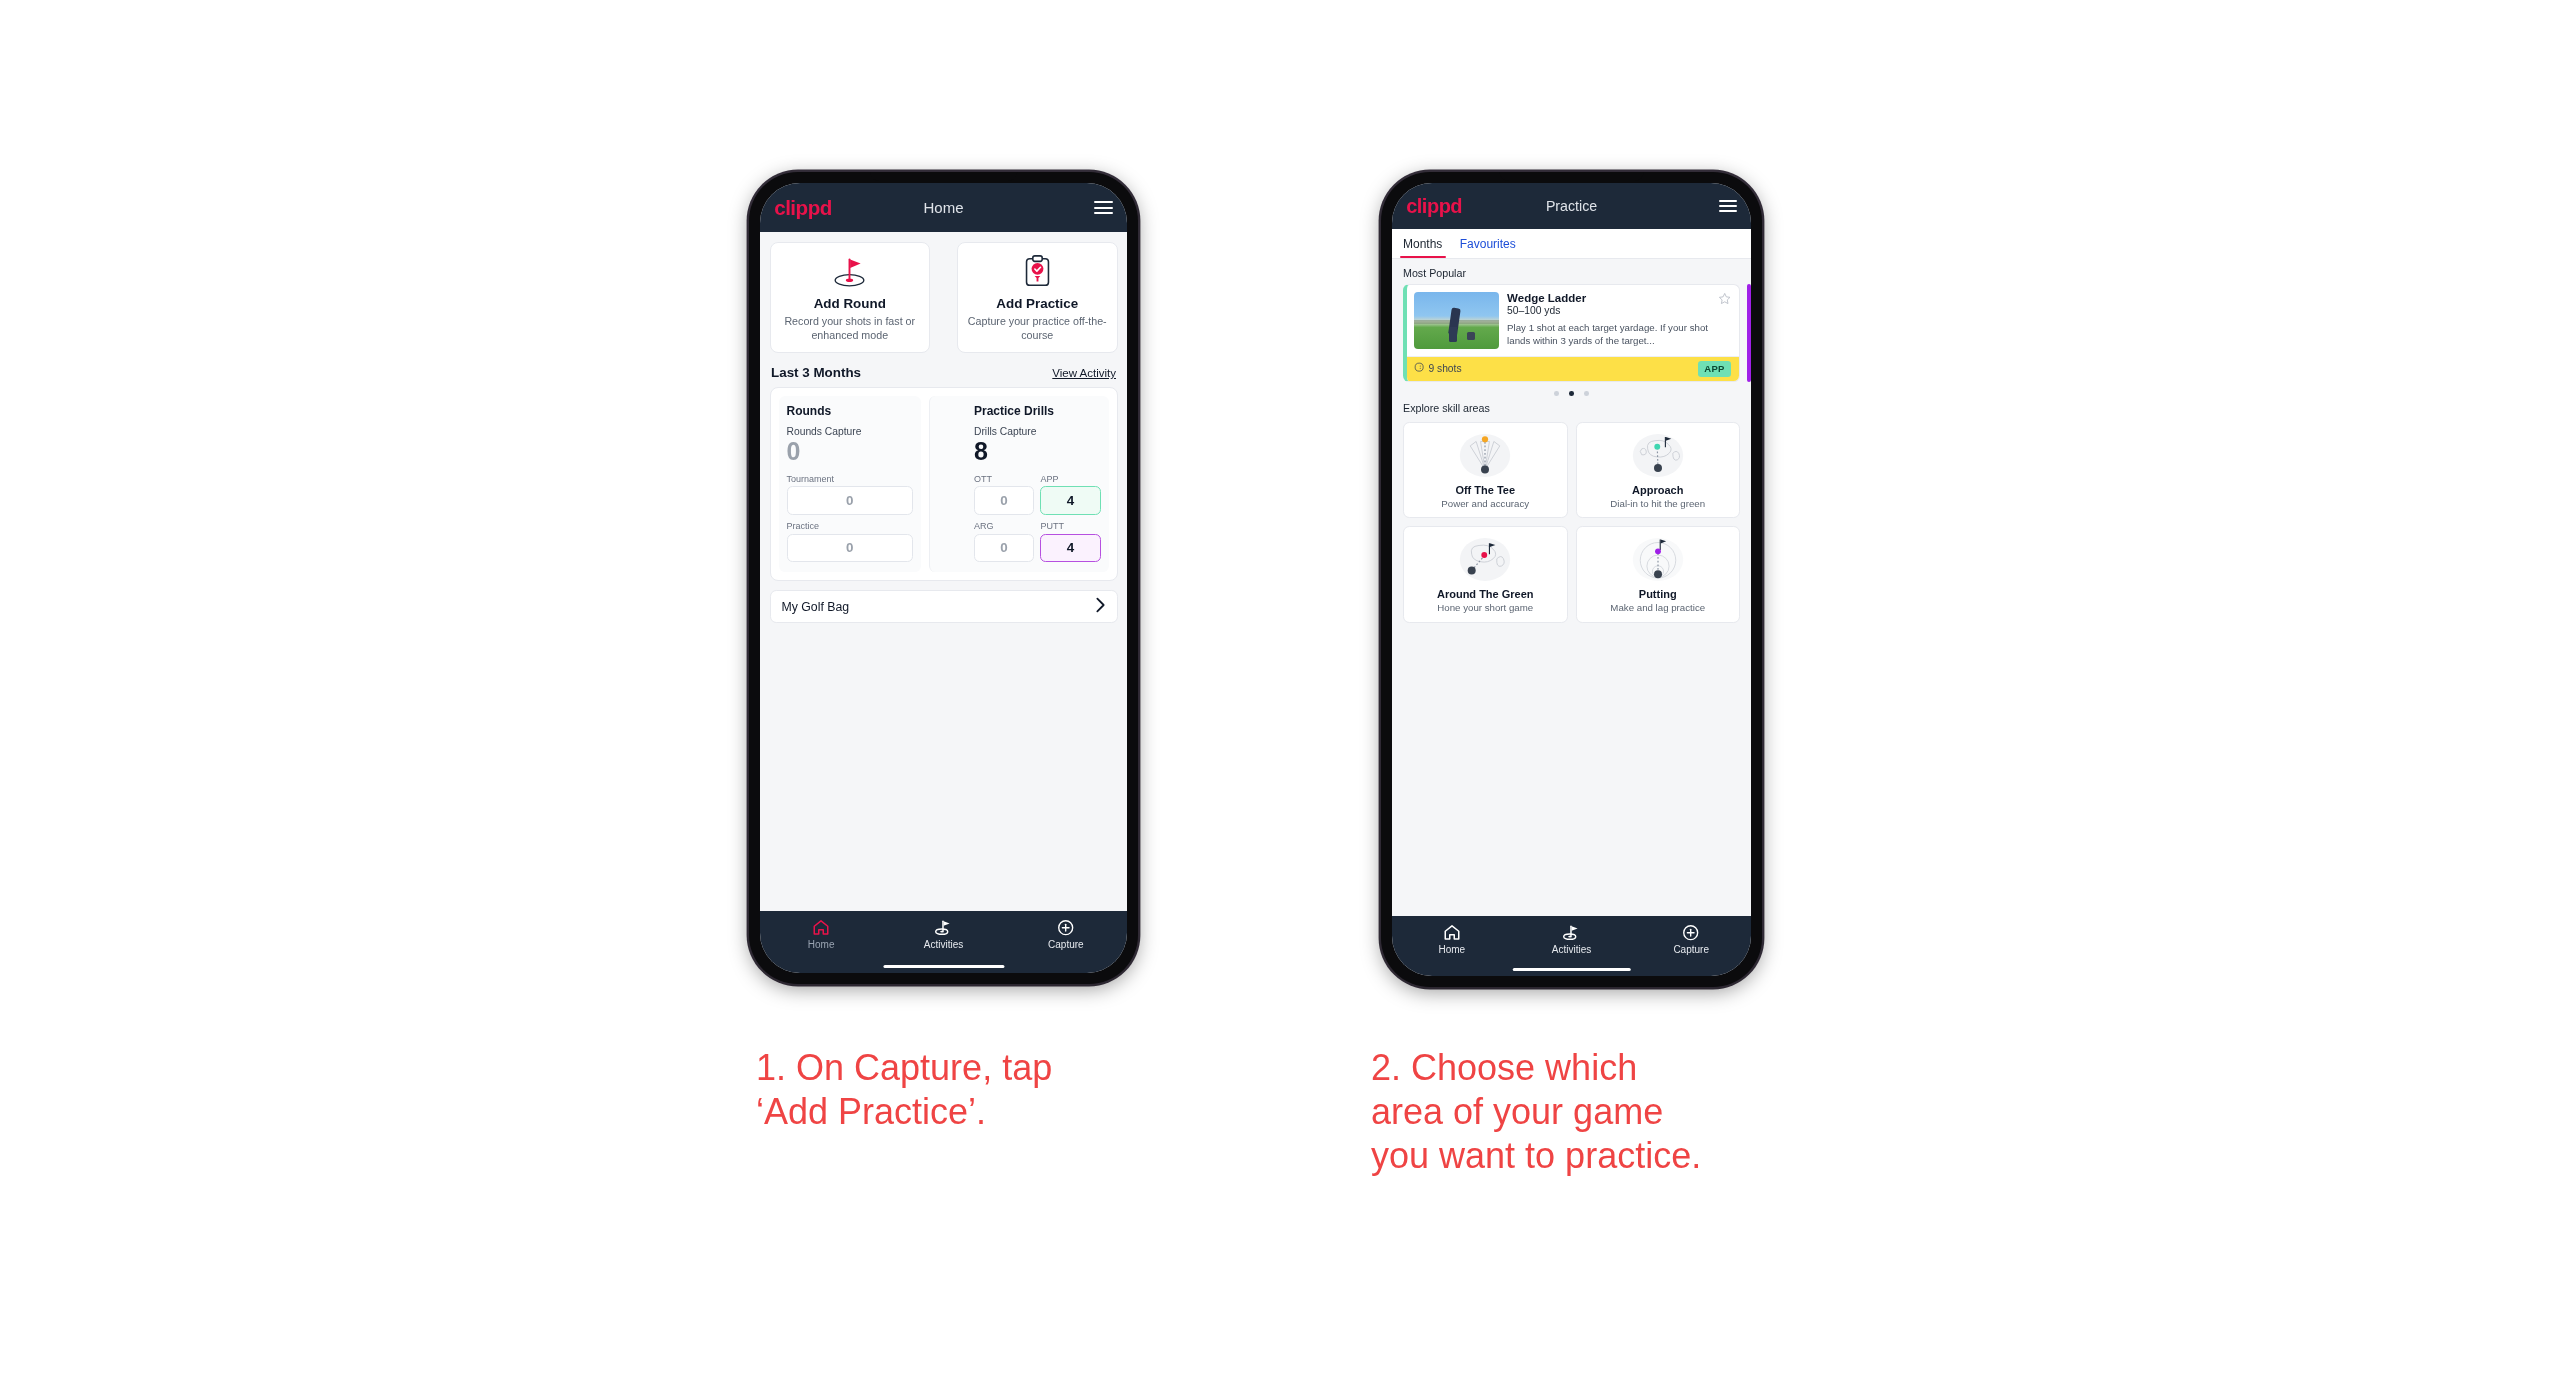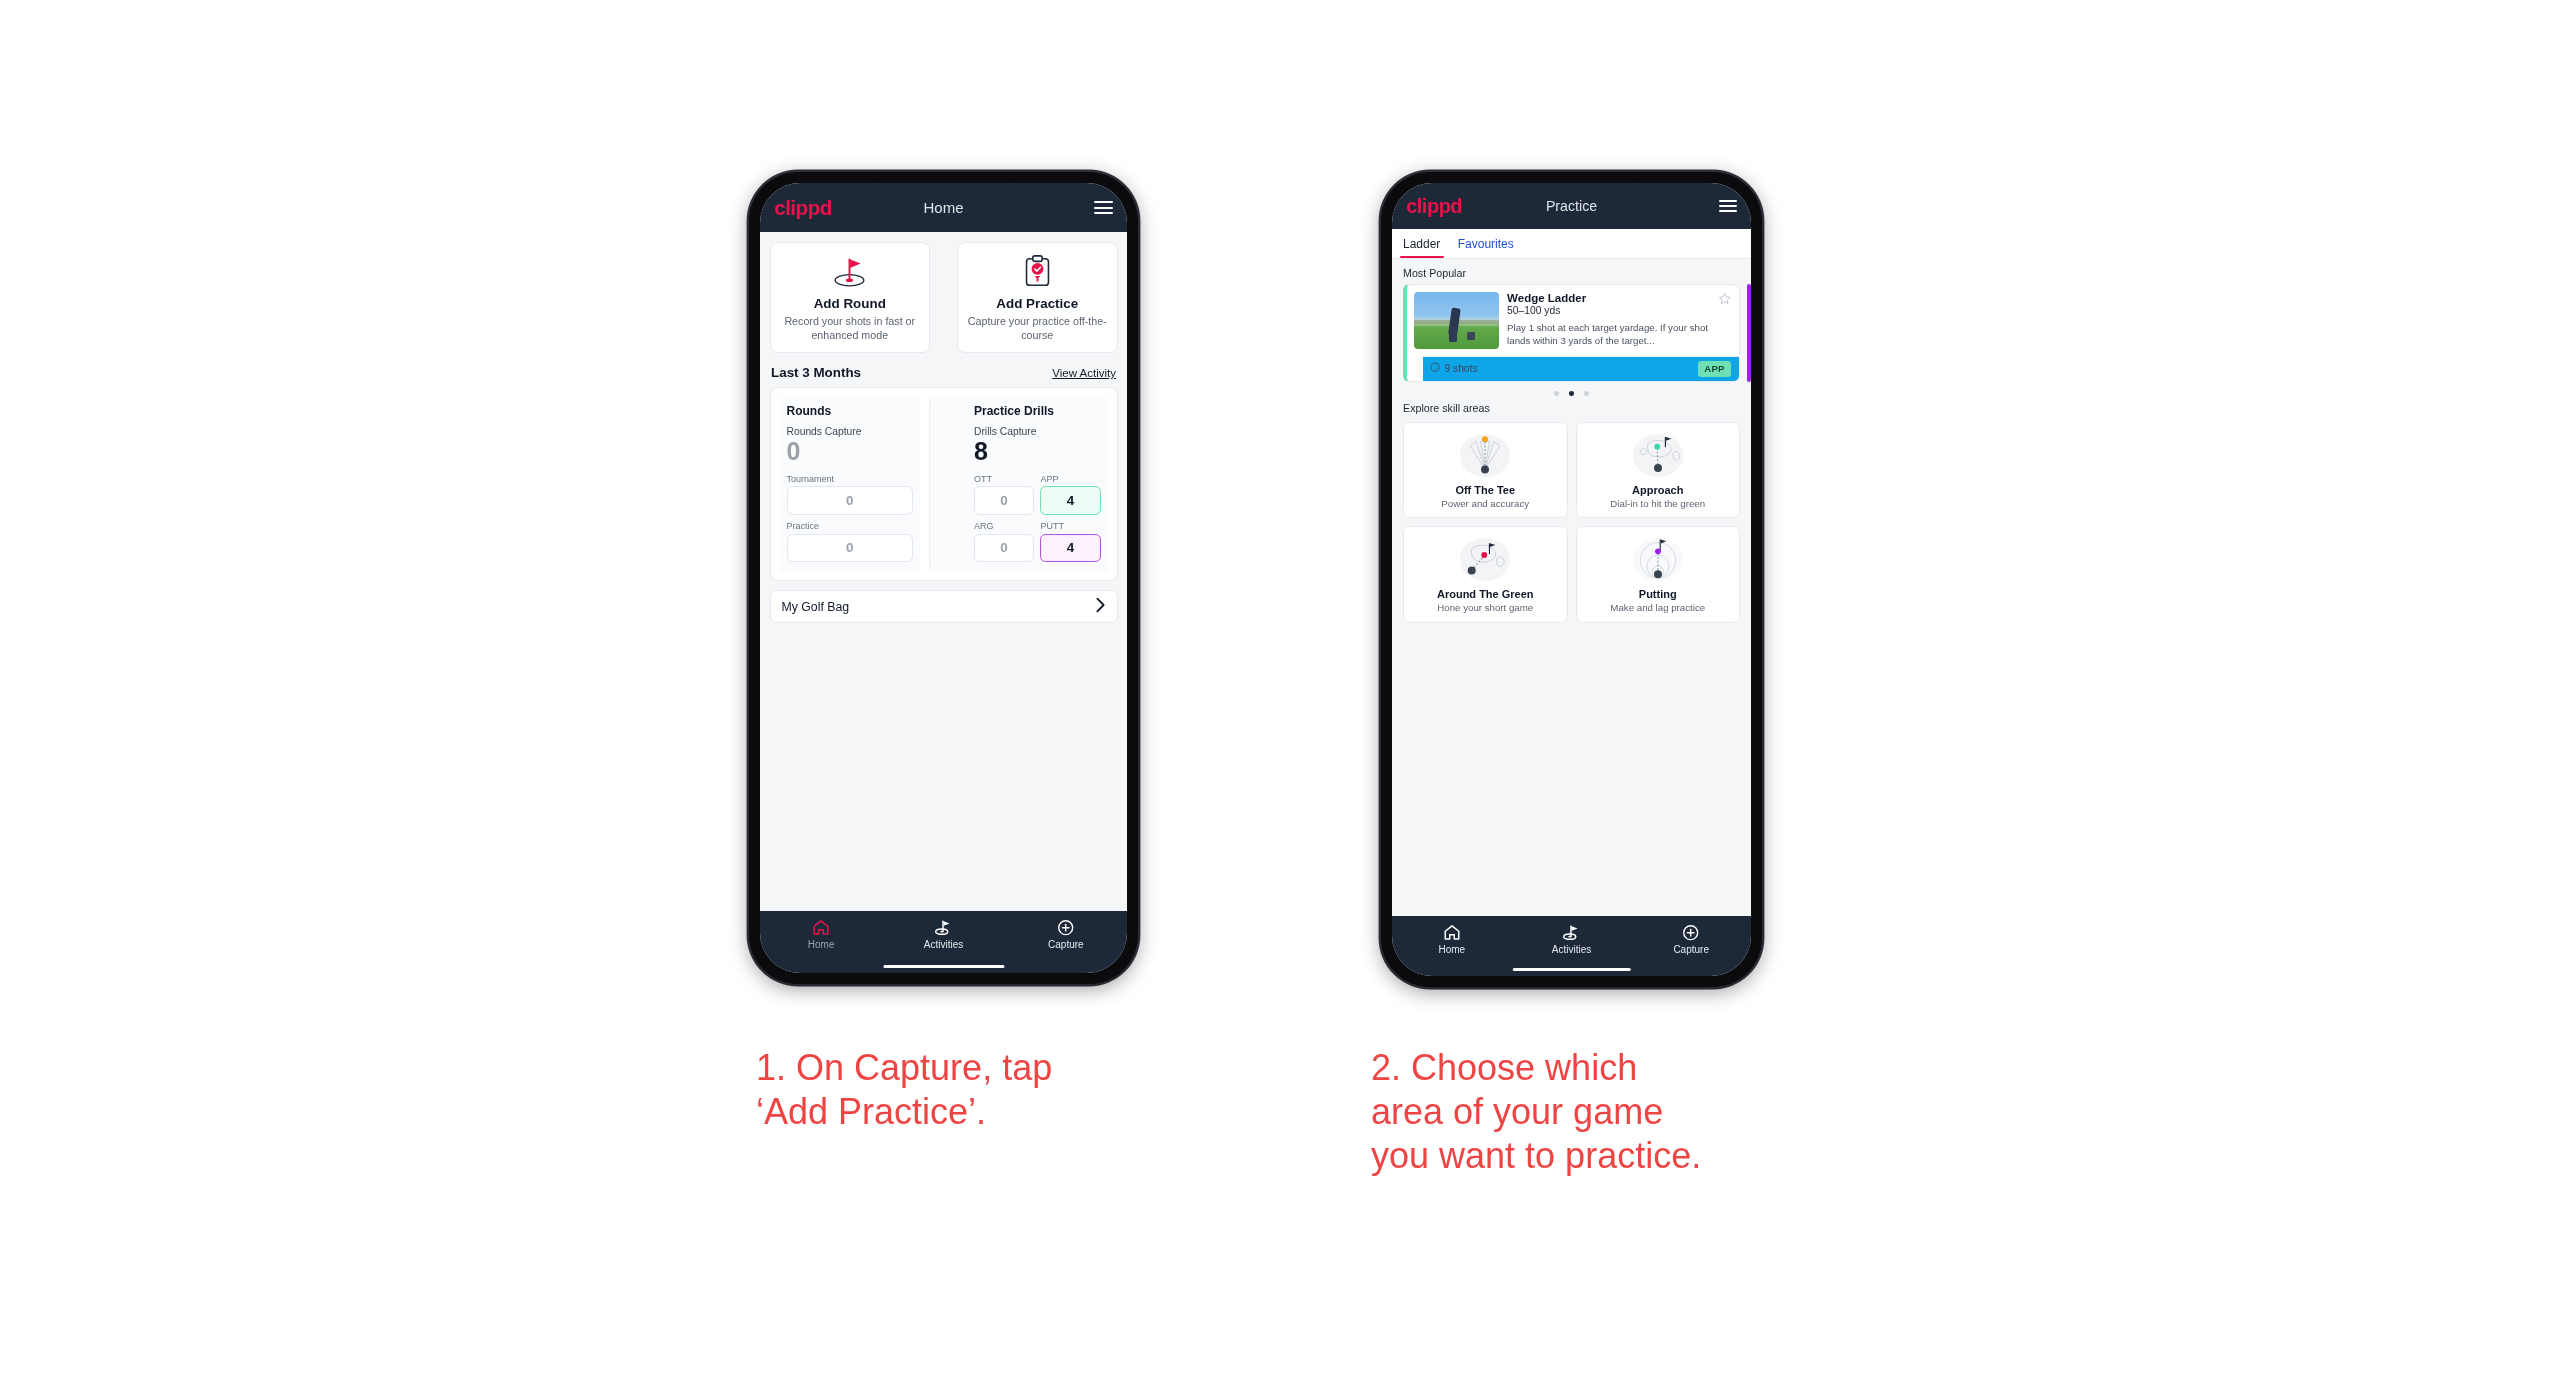--- a/index.html
+++ b/index.html
@@ -185,22 +185,21 @@
   }
   .drill-info { flex: 1 1 auto; min-width: 0; position: relative; }
   .drill-name { font-weight: 700; color: #101828; }
   .drill-range { color: #1b2430; margin-top: 0.8px; }
   .drill-desc { color: #495260; margin-top: 5.5px; line-height: 1.38; }
   .star { position: absolute; right: 0; top: 0; color: #b9bec7; }
   .drill-foot {
     border-top: 0.8px solid #edeff3;
     display: flex; align-items: center; justify-content: space-between;
     padding: 4px 8px 4px 7.1px;
-    background: #0ea5e9;
-    margin-left: 16px;
+    background: #fde047;
   }
   .shots { display: flex; align-items: center; gap: 4px; color: #3d4654; }
   .badge { background: #6fe0b4; color: #0b4a33; font-weight: 700; border-radius: 3.2px; padding: 2.4px 6.3px; letter-spacing: 0.3px; }
   .peek {
     position: absolute; top: 0; bottom: 0; right: 0;
     width: 4px; background: #a020e8; border-radius: 2.4px;
   }
   .dots { display: flex; justify-content: center; gap: 10.3px; padding: 9.5px 0 4.7px; }
   .dot { width: 4.7px; height: 4.7px; border-radius: 50%; background: #cdd2da; }
   .dot.active { background: #1d2939; }
@@ -405,21 +404,21 @@
           <i style="width:18px"></i>
             <i style="width:18px"></i>
             <i style="width:18px"></i>
         </span>
       </div>
 
       <div class="screen" style="background:#f5f6f8;">
 
         <div class="tabs" style="height:30px;">
           <div class="tab active">
-            <span style="font-size:12px;">Ladder</span>
+            <span style="font-size:12px;">Months</span>
           </div>
           <div class="tab">
             <span style="font-size:12px;">Favourites</span>
           </div>
         </div>
 
         <div class="sec-label" style="font-size:10.7px;">Most Popular</div>
 
         <div class="carousel">
           <div class="drill-card">

